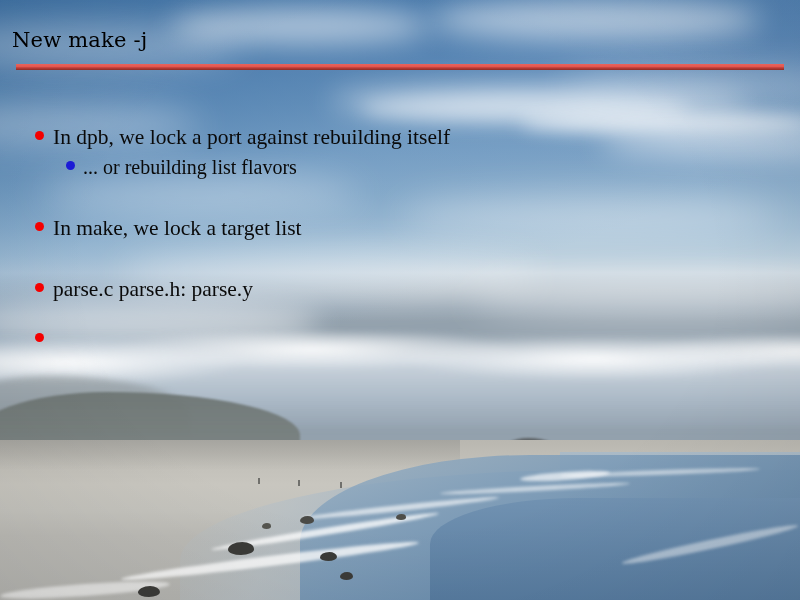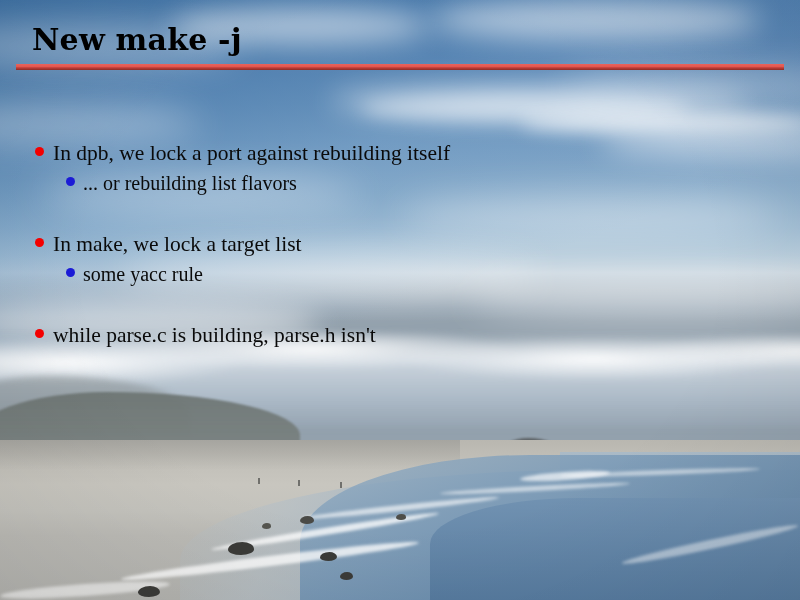--- a/index.html
+++ b/index.html
@@ -174,46 +174,45 @@
   
   .grain {
     position: absolute; left:0; top:0; width:800px; height:600px;
     background: radial-gradient(ellipse at 50% 45%, rgba(0,0,0,0) 55%, rgba(0,0,0,0.07) 100%);
     pointer-events: none;
   }
 
   
   .title {
     position: absolute;
-    left: 32px;
+    left: 12px;
     top: 24px;
     font-family: "DejaVu Serif", "Liberation Serif", serif;
-    font-weight: bold;
-    font-size: 30px;
+    font-weight: normal;
+    font-size: 21px;
     line-height: 32px;
     color: #000000;
     letter-spacing: 0.2px;
     white-space: nowrap;
   }
 
   .title-rule {
     position: absolute;
     left: 16px;
     top: 64px;
     width: 768px;
     height: 6px;
     background: linear-gradient(to bottom, #e8635c 0%, #e2574f 45%, #c03f39 62%, #8e2a25 100%);
   }
 
   .content {
     position: absolute;
     left: 0;
     top: 124px;
     width: 800px;
-    margin-top: 16px;
   }
 
   .bullet-row {
     position: relative;
     display: flex;
     align-items: baseline;
   }
 
   .bullet-row.lvl1 { padding-left: 35px; margin-bottom: 5px; }
   .bullet-row.lvl2 { padding-left: 66px; margin-bottom: 5px; }
@@ -326,26 +325,25 @@
     <div class="bullet-row lvl2">
       <span class="dot"></span>
       <span class="btext">... or rebuilding list flavors</span>
     </div>
 
     <div class="bullet-row lvl1 gap-before">
       <span class="dot"></span>
       <span class="btext">In make, we lock a target list</span>
     </div>
 
-
-    <div class="bullet-row lvl2">
-      <span class="dot"></span>
-      <span class="btext">some yacc rule</span>
-    </div>
-
     <div class="bullet-row lvl1 gap-before">
       <span class="dot"></span>
-      <span class="btext">while parse.c is building, parse.h isn't</span>
+      <span class="btext">parse.c parse.h: parse.y</span>
+    </div>
+
+
+    <div class="bullet-row lvl1 gap-before">
+      <span class="dot"></span>
     </div>
 
 
   </div>
 </div>
 
 </body></html>

